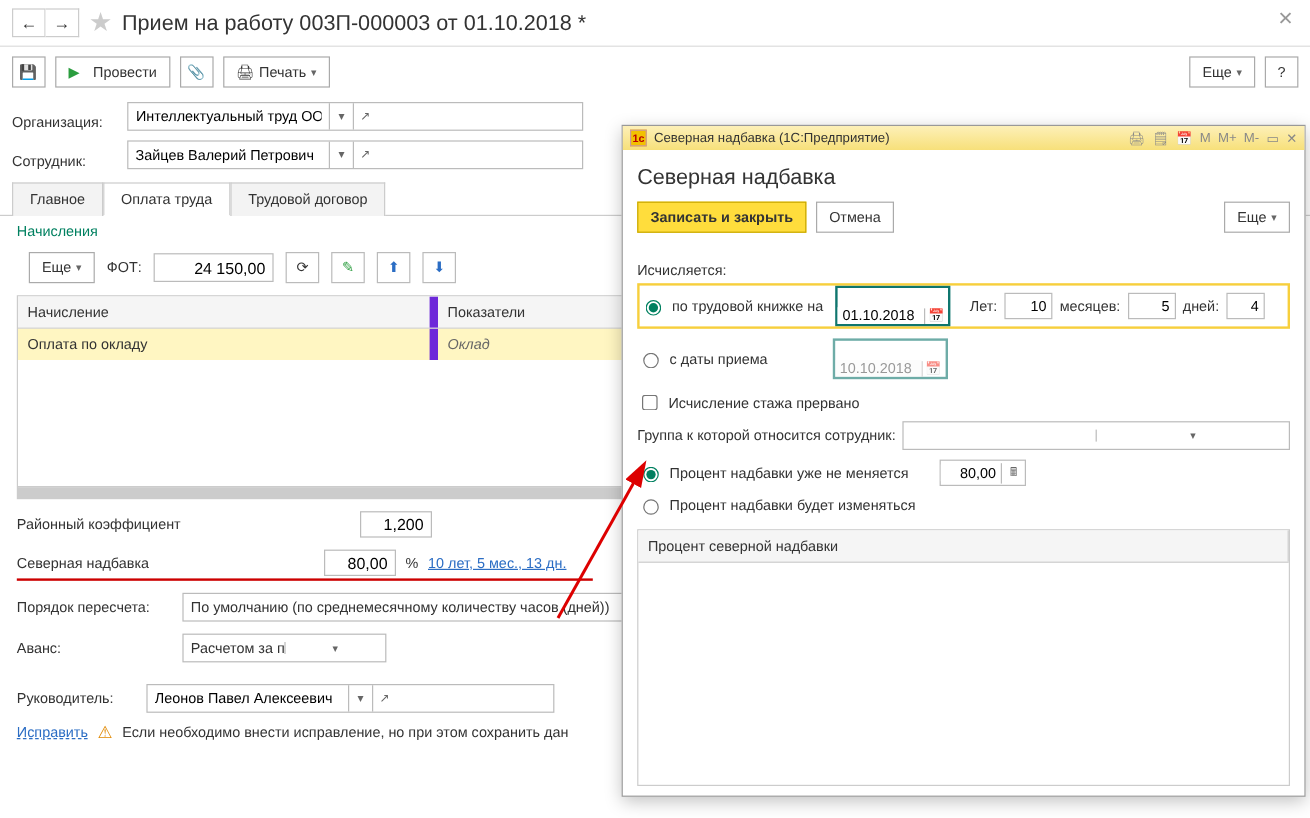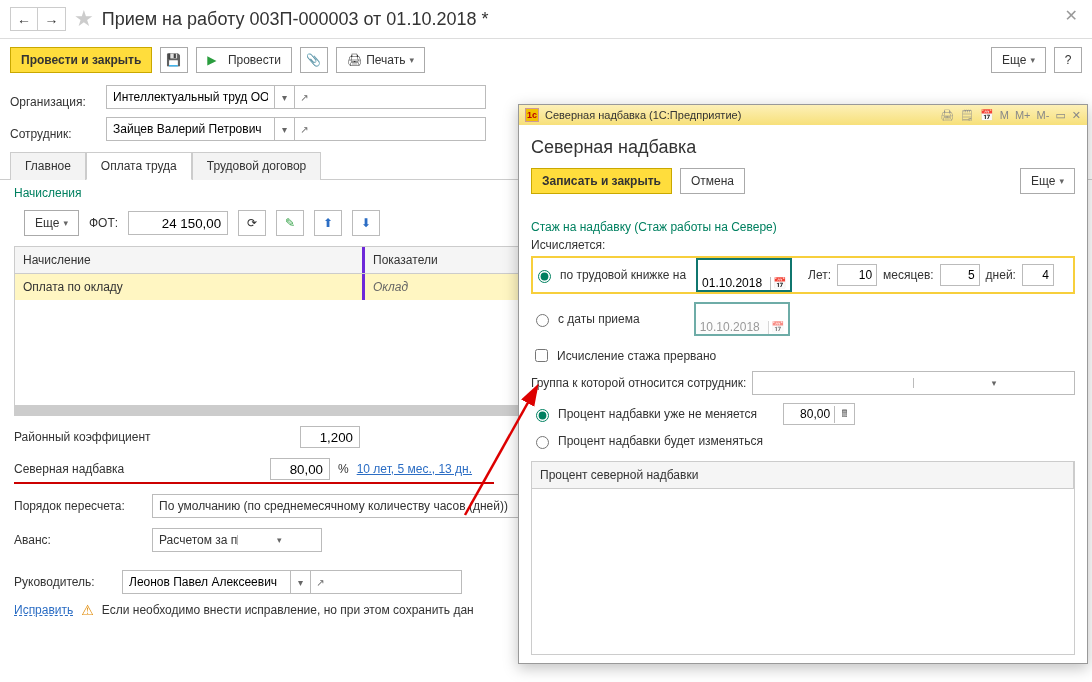--- a/index.html
+++ b/index.html
@@ -166,21 +166,21 @@
   }
   .grid-head, .grid-row {
     display: flex;
   }
   .grid-head {
     background: #f5f5f5;
     border-bottom: 1px solid #ccc;
   }
   .grid-cell {
     padding: 6px 8px;
-    border-right: 3px solid #6d28d9;
+    border-right: 7px solid #6d28d9;
   }
   .col1 { width: 350px; }
   .col2 { flex: 1; }
   .grid-row.sel { background: #fff6c2; }
   .grid-row .col2 { font-style: italic; color: #666; }
   .grid-body { flex: 1; }
   .grid-scroll { height: 10px; background: #eee; border-top: 1px solid #ccc; position: relative; }
   .grid-scroll::before { content:""; position:absolute; left:0; top:0; height:100%; width:60%; background:#ccc; }
   .summary {
     padding: 10px 14px;
@@ -279,21 +279,20 @@
 
 <div class="topbar">
   <span class="nav-btn">←</span>
   <span class="nav-btn">→</span>
   <span class="star">★</span>
   <span class="title">Прием на работу 003П-000003 от 01.10.2018 *</span>
   <span class="close-x">✕</span>
 </div>
 
 <div class="toolbar">
-  <span class="btn btn-yellow">Провести и закрыть</span>
   <span class="btn btn-icon disk">💾</span>
   <span class="btn"><span style="color:#2a9d3e">▶</span>&nbsp;<span>Провести</span></span>
   <span class="btn btn-icon">📎</span>
   <span class="btn drop">🖨 <span>Печать</span></span>
   <span class="spacer"></span>
   <span class="btn drop">Еще</span>
   <span class="btn btn-icon">?</span>
 </div>
 
 <div class="form-row">
@@ -405,21 +404,20 @@
     </div>
   </div>
   <div class="dlg-body">
     <div class="dlg-h1">Северная надбавка</div>
     <div class="dlg-toolbar">
       <span class="btn btn-yellow">Записать и закрыть</span>
       <span class="btn">Отмена</span>
       <span class="spacer"></span>
       <span class="btn drop">Еще</span>
     </div>
-    <div class="green-txt link" style="text-decoration:none;">Стаж на надбавку (Стаж работы на Севере)</div>
     <div>Исчисляется:</div>
 
     <div class="radio-row highlight-box" style="padding:2px;">
       <input type="radio" checked="" style="">
       <span>по трудовой книжке на</span>
       <div class="date-field" style="margin-left:4px;">
         <input value="01.10.2018" style="">
         <span class="cal">📅</span>
       </div>
       <span style="margin-left:10px;">Лет:</span>

